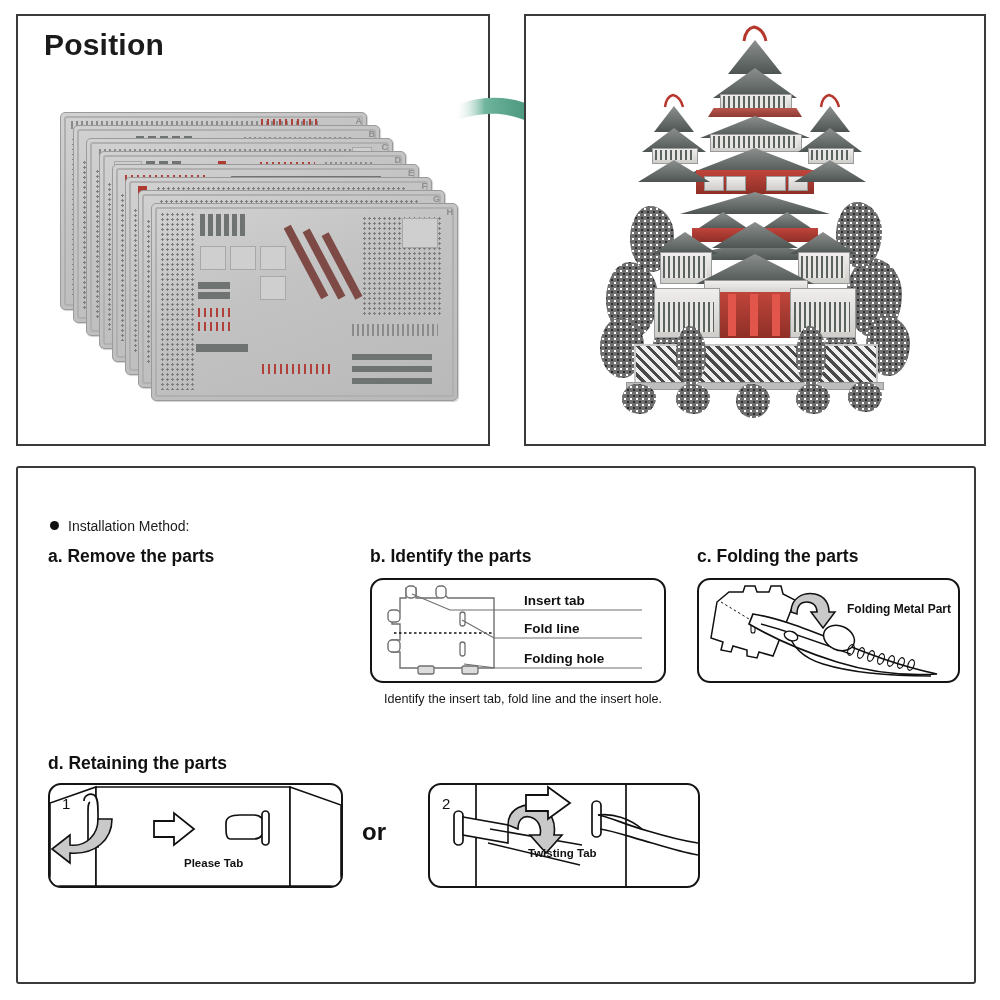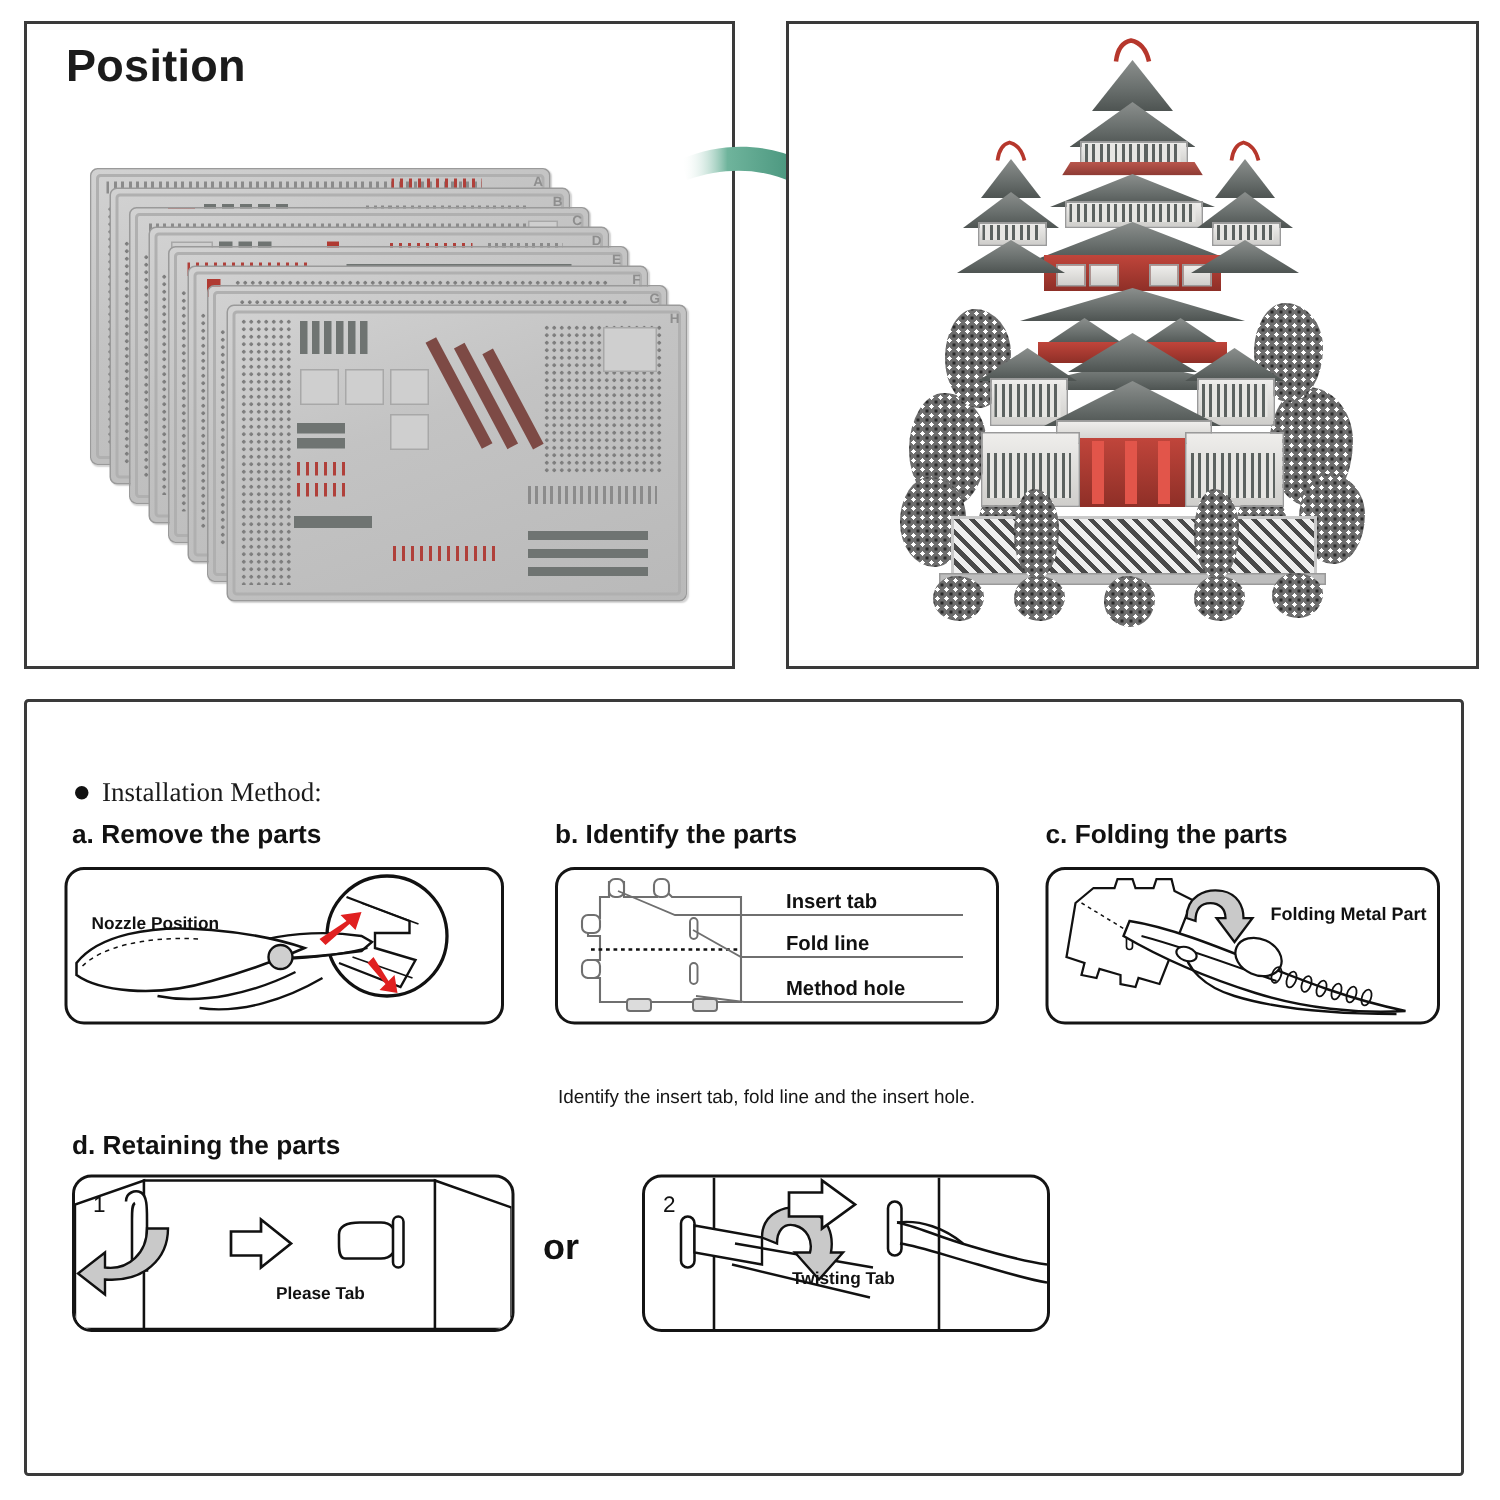--- a/index.html
+++ b/index.html
@@ -80,22 +80,22 @@
     background-size:6px 6px,6px 6px;
     background-position:0 0,3px 3px;
   }
   #base-wall{
     background-image:repeating-linear-gradient(45deg,#4a4a4a 0 3px,#efefef 3px 7px);
     border:2px solid #c9c9c9;
   }
 
   
   #inst-bullet{
-    position:absolute;left:50px;top:518px;font-size:18px;color:#1b1b1b;
-    font-weight:400;white-space:nowrap;font-family:Liberation Serif, serif;
+    position:absolute;left:50px;top:518px;font-size:14px;color:#1b1b1b;
+    font-weight:400;white-space:nowrap;
   }
   #inst-bullet .dot{
     display:inline-block;width:9px;height:9px;border-radius:50%;
     background:#111;vertical-align:middle;margin-right:9px;margin-bottom:3px;
   }
   .step-head{
     position:absolute;font-size:17.5px;font-weight:700;color:#111;white-space:nowrap;
   }
   #head-a{left:48px;top:546px;}
   #head-b{left:370px;top:546px;}
@@ -109,21 +109,21 @@
   #box-a{left:43px;top:578px;width:293px;height:105px;}
   #box-b{left:370px;top:578px;width:296px;height:105px;}
   #box-c{left:697px;top:578px;width:263px;height:105px;}
   #box-d1{left:48px;top:783px;width:295px;height:105px;}
   #box-d2{left:428px;top:783px;width:272px;height:105px;}
 
   .caption{
     position:absolute;font-size:12.6px;line-height:1.22;color:#161616;
   }
   #cap-a{left:48px;top:692px;width:289px;text-align:justify;}
-  #cap-b{left:372px;top:724px;width:290px;}
+  #cap-b{left:372px;top:692px;width:290px;text-align:right;}
   #cap-c{left:699px;top:692px;width:270px;}
 
   .fig-label{
     position:absolute;font-size:11.5px;font-weight:700;color:#111;white-space:nowrap;
   }
   .fig-num{
     position:absolute;font-size:15px;font-weight:400;color:#111;
   }
   #or-text{
     position:absolute;left:362px;top:818px;font-size:24px;font-weight:700;color:#111;
@@ -337,43 +337,20 @@
     <div class="m rock" style="left:196px;top:300px;width:30px;height:60px;"></div>
   </div>
 
   <div class="panel" id="panel-instructions"></div>
 
   <div id="inst-bullet">
     <span class="dot"></span><span>Installation Method:</span>
   </div>
 
   <div class="step-head" id="head-a">a. Remove the parts</div>
-  <div class="fig-box" id="box-a">
-    <svg width="289" height="101" viewBox="0 0 289 101">
-
-      <circle cx="213" cy="44" r="40" fill="none" stroke="#111" stroke-width="2.2"></circle>
-
-      <path d="M186,18 L228,34 L228,42 L205,42 L205,52 L232,60 L222,78 L181,62" fill="#fff" stroke="#111" stroke-width="1.6"></path>
-      <line x1="196" y1="22" x2="234" y2="36" stroke="#111" stroke-width="1.2"></line>
-      <line x1="190" y1="58" x2="230" y2="72" stroke="#111" stroke-width="1.2"></line>
-
-      <path d="M112,52 C140,42 170,40 196,44 L203,48 L196,54 C168,58 138,60 112,58 Z" fill="#fff" stroke="#111" stroke-width="1.6"></path>
-      <path d="M118,60 C146,60 176,58 200,52" fill="none" stroke="#111" stroke-width="1.4"></path>
-
-      <path d="M6,62 C20,44 54,36 96,40 C120,42 140,46 158,52 C140,60 118,68 96,74 C56,86 20,80 6,70 Z" fill="#fff" stroke="#111" stroke-width="1.7"></path>
-      <path d="M10,64 C22,52 50,44 88,46" fill="none" stroke="#111" stroke-width="1" stroke-dasharray="3 3"></path>
-      <path d="M60,84 C90,90 124,82 152,68" fill="none" stroke="#111" stroke-width="1.6"></path>
-      <path d="M88,92 C116,96 146,86 170,72" fill="none" stroke="#111" stroke-width="1.6"></path>
-      <circle cx="142" cy="58" r="8" fill="#cfcfcf" stroke="#111" stroke-width="1.6"></circle>
-
-      <path d="M168,46 L186,34 L182,30 L196,28 L192,40 L188,36 L172,50 Z" fill="#e02020"></path>
-      <path d="M200,62 L212,76 L208,80 L220,82 L218,70 L214,74 L204,58 Z" fill="#e02020"></path>
-    </svg>
-    <div class="fig-label" style="left:16px;top:30px;">Nozzle Position</div>
-  </div>
 
   <div class="step-head" id="head-b">b. Identify the parts</div>
   <div class="fig-box" id="box-b">
     <svg width="292" height="101" viewBox="0 0 292 101">
 
       <path d="M28,18 L34,18 L34,8 L44,8 L44,18 L66,18 L66,8 L76,18 L76,18 L122,18
                L122,88 L28,88 L28,72 L20,72 L20,60 L28,60 L28,44 L20,44 L20,32 L28,32 Z" fill="#fff" stroke="#6f6f6f" stroke-width="1.4"></path>
 
       <rect x="34" y="6" width="10" height="12" rx="4" fill="#fff" stroke="#6f6f6f" stroke-width="1.4"></rect>
       <rect x="64" y="6" width="10" height="12" rx="4" fill="#fff" stroke="#6f6f6f" stroke-width="1.4"></rect>
@@ -388,21 +365,21 @@
       <rect x="88" y="62" width="5" height="14" rx="2.5" fill="#fff" stroke="#6f6f6f" stroke-width="1.3"></rect>
 
       <line x1="22" y1="53" x2="122" y2="53" stroke="#111" stroke-width="1.6" stroke-dasharray="2.5 2.5"></line>
 
       <path d="M40,14 L78,30 L270,30" fill="none" stroke="#6f6f6f" stroke-width="1.2"></path>
       <path d="M90,40 L122,58 L270,58" fill="none" stroke="#6f6f6f" stroke-width="1.2"></path>
       <path d="M92,84 L124,88 L270,88" fill="none" stroke="#6f6f6f" stroke-width="1.2"></path>
     </svg>
     <div class="fig-label" style="left:152px;top:13px;font-size:13.5px;">Insert tab</div>
     <div class="fig-label" style="left:152px;top:41px;font-size:13.5px;">Fold line</div>
-    <div class="fig-label" style="left:152px;top:71px;font-size:13.5px;">Method hole</div>
+    <div class="fig-label" style="left:152px;top:71px;font-size:13.5px;">Folding hole</div>
   </div>
   <div class="caption" id="cap-b">Identify the insert tab, fold line and the insert hole.</div>
 
   <div class="step-head" id="head-c">c. Folding the parts</div>
   <div class="fig-box" id="box-c">
     <svg width="259" height="101" viewBox="0 0 259 101">
 
       <path d="M18,22 L30,12 L44,12 L46,6 L56,6 L58,12 L70,12 L72,6 L82,6 L84,14
                L96,20 L74,76 L60,72 L58,78 L48,76 L48,70 L34,66 L32,72 L22,70 L24,62 L12,58 Z" fill="#fff" stroke="#111" stroke-width="1.5"></path>
       <line x1="22" y1="22" x2="88" y2="62" stroke="#111" stroke-width="1" stroke-dasharray="2.5 2.5"></line>

